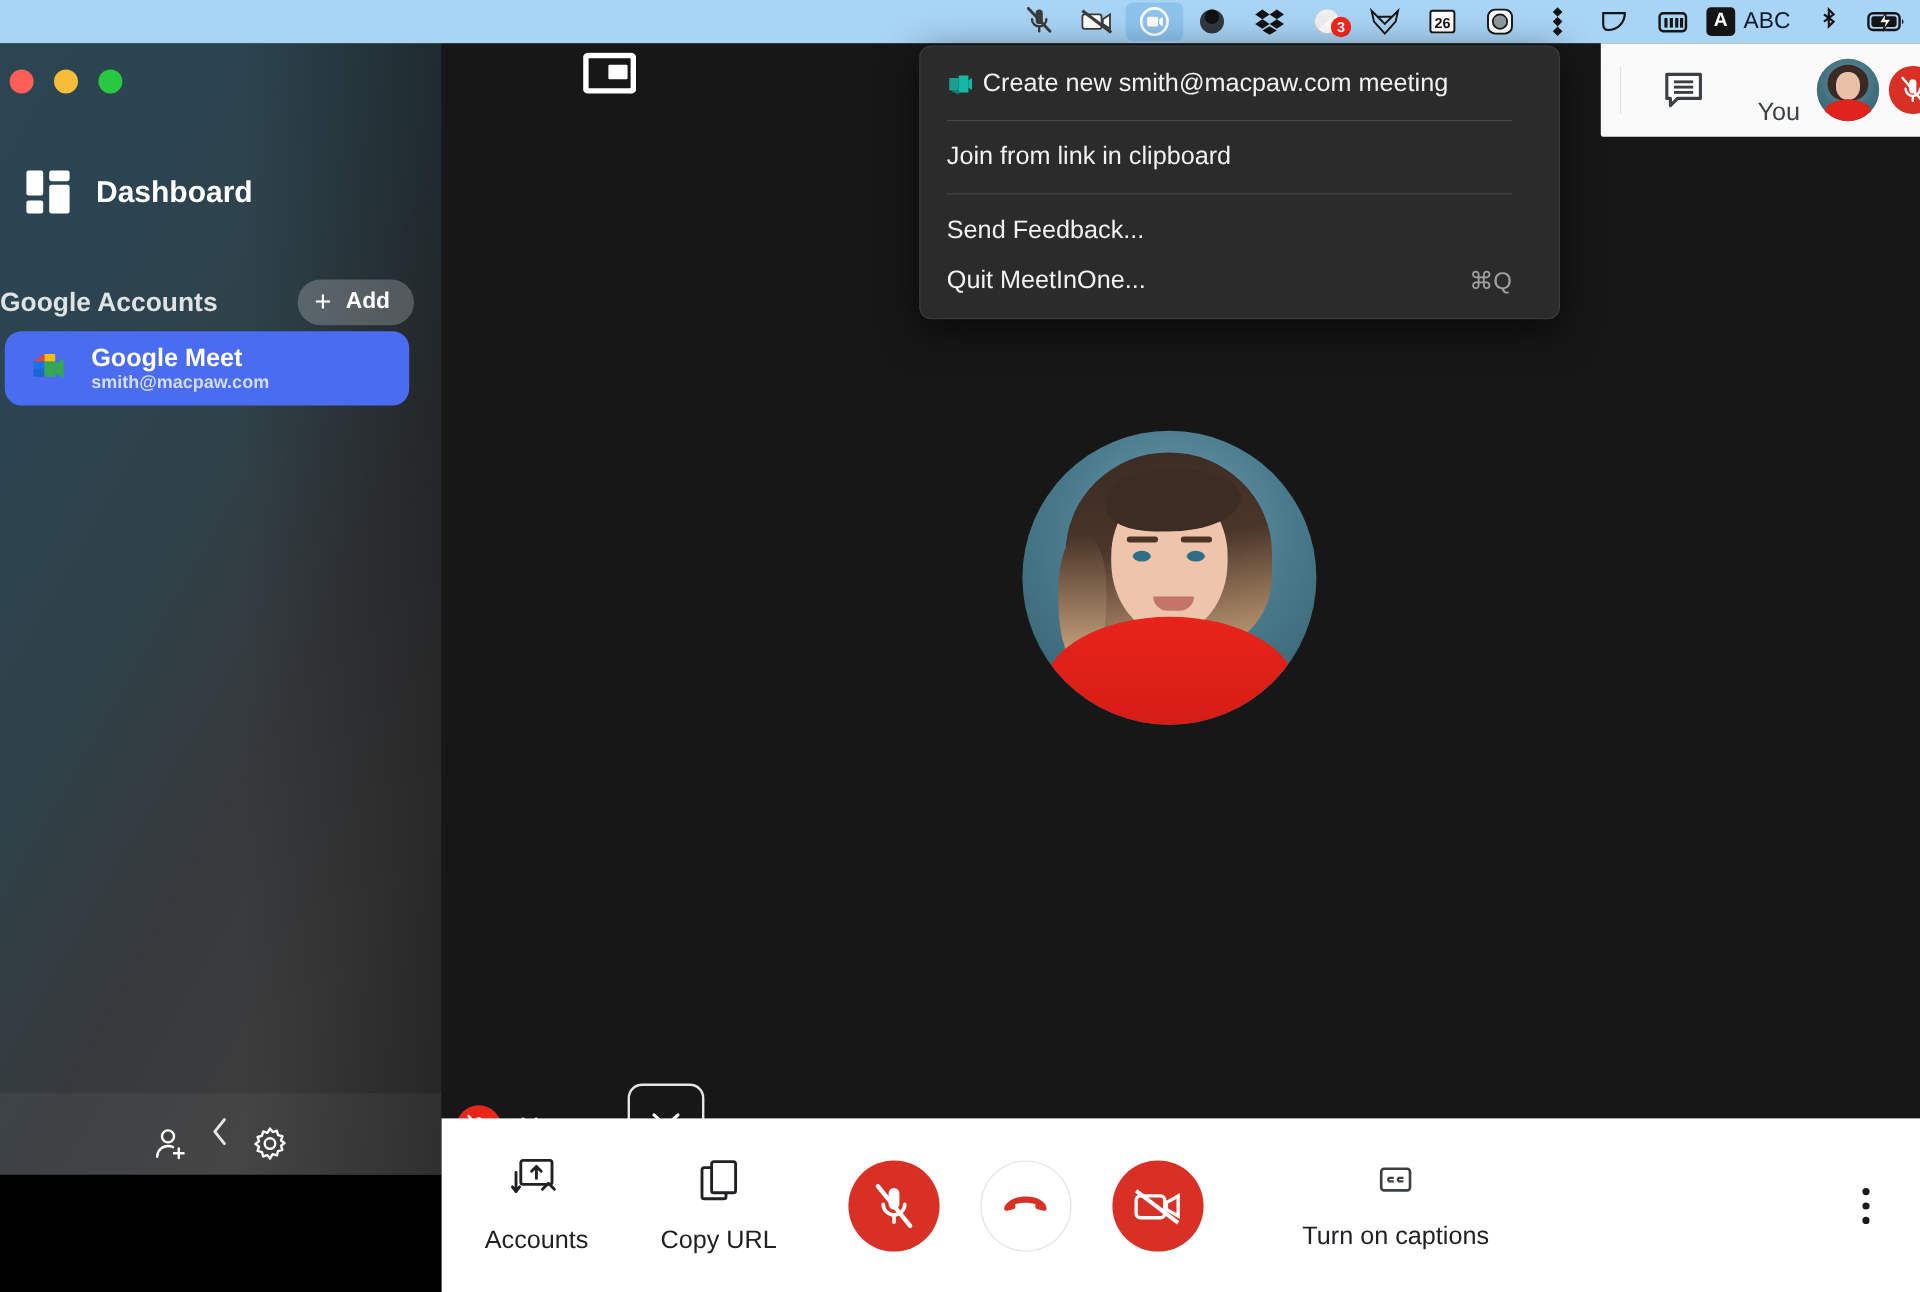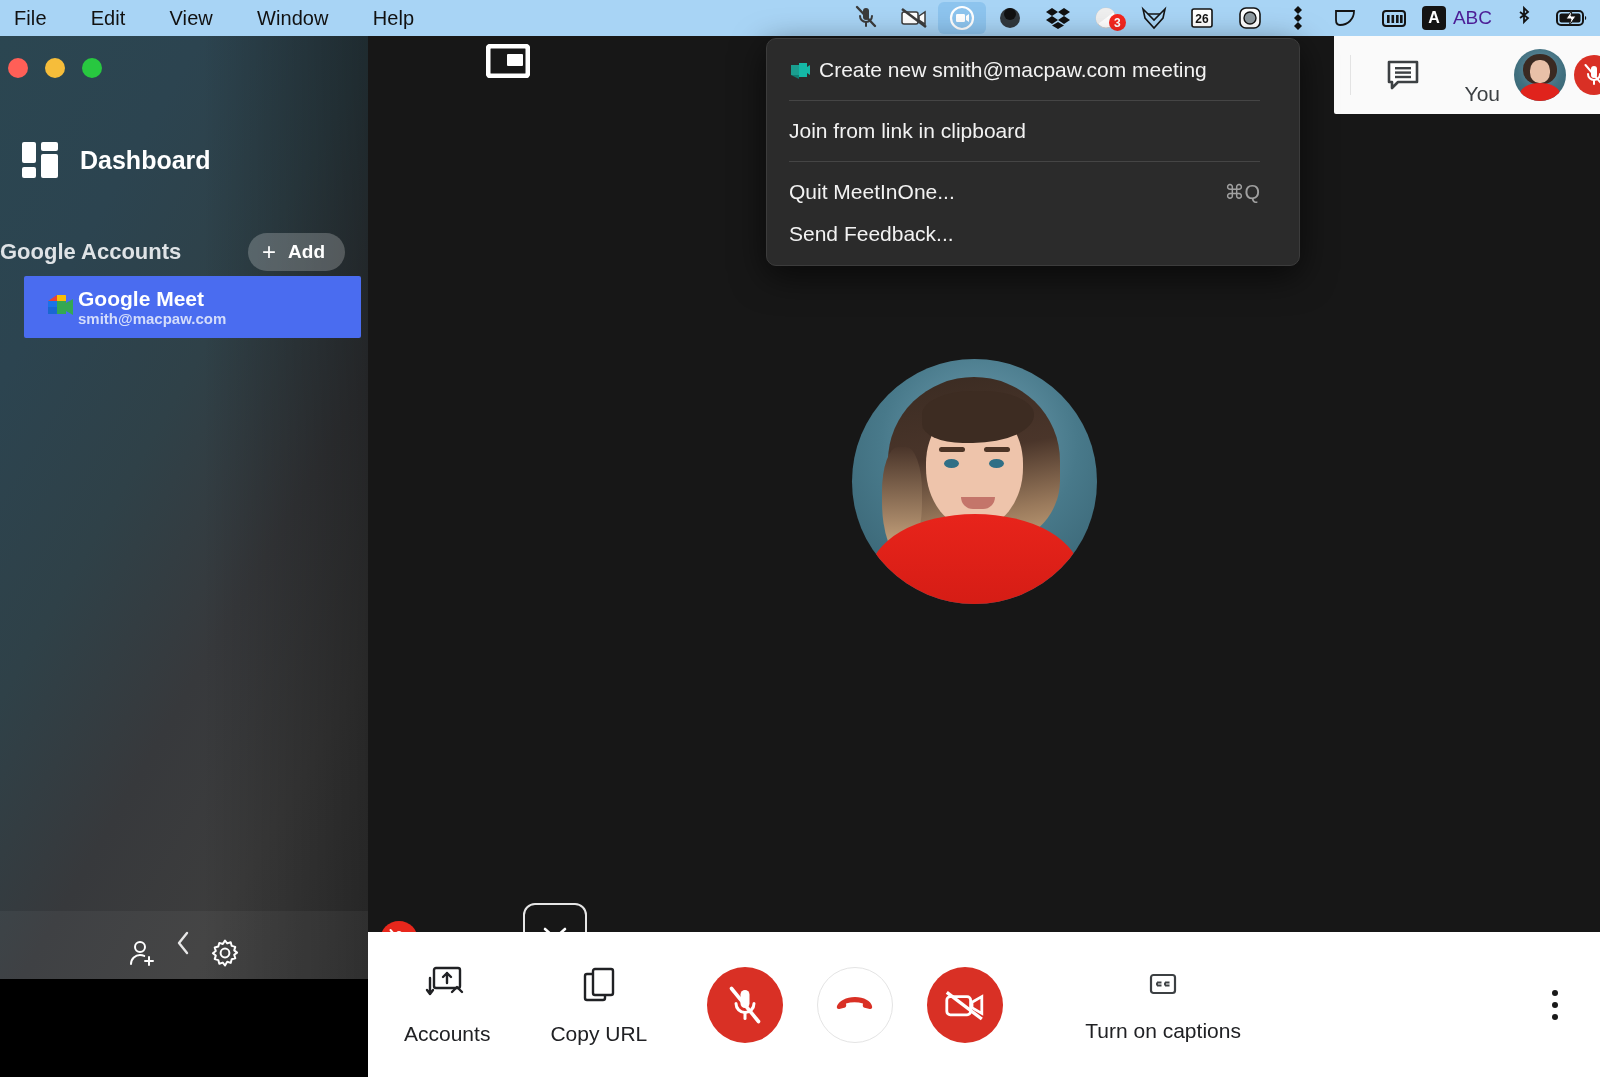--- a/index.html
+++ b/index.html
@@ -35,21 +35,21 @@
     position: relative;
   }
   .mb-icon.active { background: #8dc4ee; border-radius: 6px; height: 32px; }
   .mb-icon svg { display: block; }
   .mb-abc { display: flex; align-items: center; gap: 7px; padding: 0 8px 0 4px; }
   .abc-box {
     width: 24px; height: 24px; background: #141414; border-radius: 4px;
     color: #fff; font-size: 16px; font-weight: bold;
     display: flex; align-items: center; justify-content: center;
   }
-  .abc-text { font-size: 19px; color: #4c1d95; }
+  .abc-text { font-size: 19px; color: #0f172a; }
   .badge-dot {
     position: absolute; right: 4px; bottom: 5px;
     background: #f5261e; color: #fff;
     font-size: 12px; font-weight: bold;
     min-width: 17px; height: 17px; border-radius: 9px;
     display: flex; align-items: center; justify-content: center;
     padding: 0 3px; line-height: 1;
   }
 
   
@@ -90,24 +90,24 @@
   .accounts-label { color: #dfe3e6; font-size: 22px; font-weight: bold; padding-left: 0px; }
   .add-btn {
     margin-left: auto; background: rgba(255,255,255,0.22);
     border-radius: 22px; height: 38px; padding: 0 20px 0 14px;
     display: flex; align-items: center; gap: 12px;
     color: #fff; font-size: 19px; font-weight: bold;
   }
   .add-plus { font-size: 24px; font-weight: 300; line-height: 1; }
 
   .account-card {
-    position: absolute; left: 24px; top: 240px;
-    width: 337px; height: 62px; border-radius: 2px;
+    position: absolute; left: 4px; top: 240px;
+    width: 337px; height: 62px; border-radius: 14px;
     background: #4a6cf0;
-    display: flex; align-items: center; 
+    display: flex; align-items: center; gap: 18px;
     padding-left: 20px; z-index: 3;
   }
   .meet-ico { width: 34px; height: 30px; position: relative; flex: none; }
   .acct-name { color: #fff; font-size: 21px; font-weight: bold; line-height: 1.12; }
   .acct-mail { color: #d3dcfb; font-size: 15px; font-weight: bold; }
 
   .sb-bottom-icons {
     position: absolute; left: 0; top: 900px; width: 368px;
     display: flex; justify-content: center; gap: 48px; z-index: 3;
   }
@@ -241,27 +241,20 @@
   .dd-item .dd-ico { width: 30px; display: flex; align-items: center; }
   .dd-shortcut { margin-left: auto; color: #a0a0a0; font-size: 20px; }
   .dd-sep { height: 1px; background: #454545; margin: 9px 22px; }
 </style>
 </head>
 <body>
 
 <div id="root">
 
   <div class="menubar">
-    <div class="menubar-left">
-      <div class="mb-item first">File</div>
-      <div class="mb-item">Edit</div>
-      <div class="mb-item">View</div>
-      <div class="mb-item">Window</div>
-      <div class="mb-item">Help</div>
-    </div>
 
     <div class="menubar-right">
 
       <div class="mb-icon">
         <svg width="24" height="26" viewBox="0 0 24 26">
             <g fill="none" stroke="#3b3b3b" stroke-width="2" stroke-linecap="round">
           <path d="M12 3a3 3 0 0 1 3 3v6a3 3 0 0 1-3 3 3 3 0 0 1-3-3V6a3 3 0 0 1 3-3z" fill="#3b3b3b" stroke="none"></path>
           <path d="M6 11a6 6 0 0 0 12 0"></path>
               <path d="M12 17v4"></path>
               <path d="M3 2l18 19" stroke="#3b3b3b" stroke-width="2.4"></path>
@@ -599,21 +592,21 @@
         </svg>
       </span>
       <span>Create new smith@macpaw.com meeting</span>
     </div>
     <div class="dd-sep"></div>
     <div class="dd-item">
       <span>Join from link in clipboard</span>
     </div>
     <div class="dd-sep"></div>
     <div class="dd-item">
+      <span>Send Feedback...</span>
+    </div>
+    <div class="dd-item">
       <span>Quit MeetInOne...</span>
       <span class="dd-shortcut">⌘Q</span>
     </div>
-    <div class="dd-item">
-      <span>Send Feedback...</span>
-    </div>
   </div>
 
 </div>
 
 </body></html>

